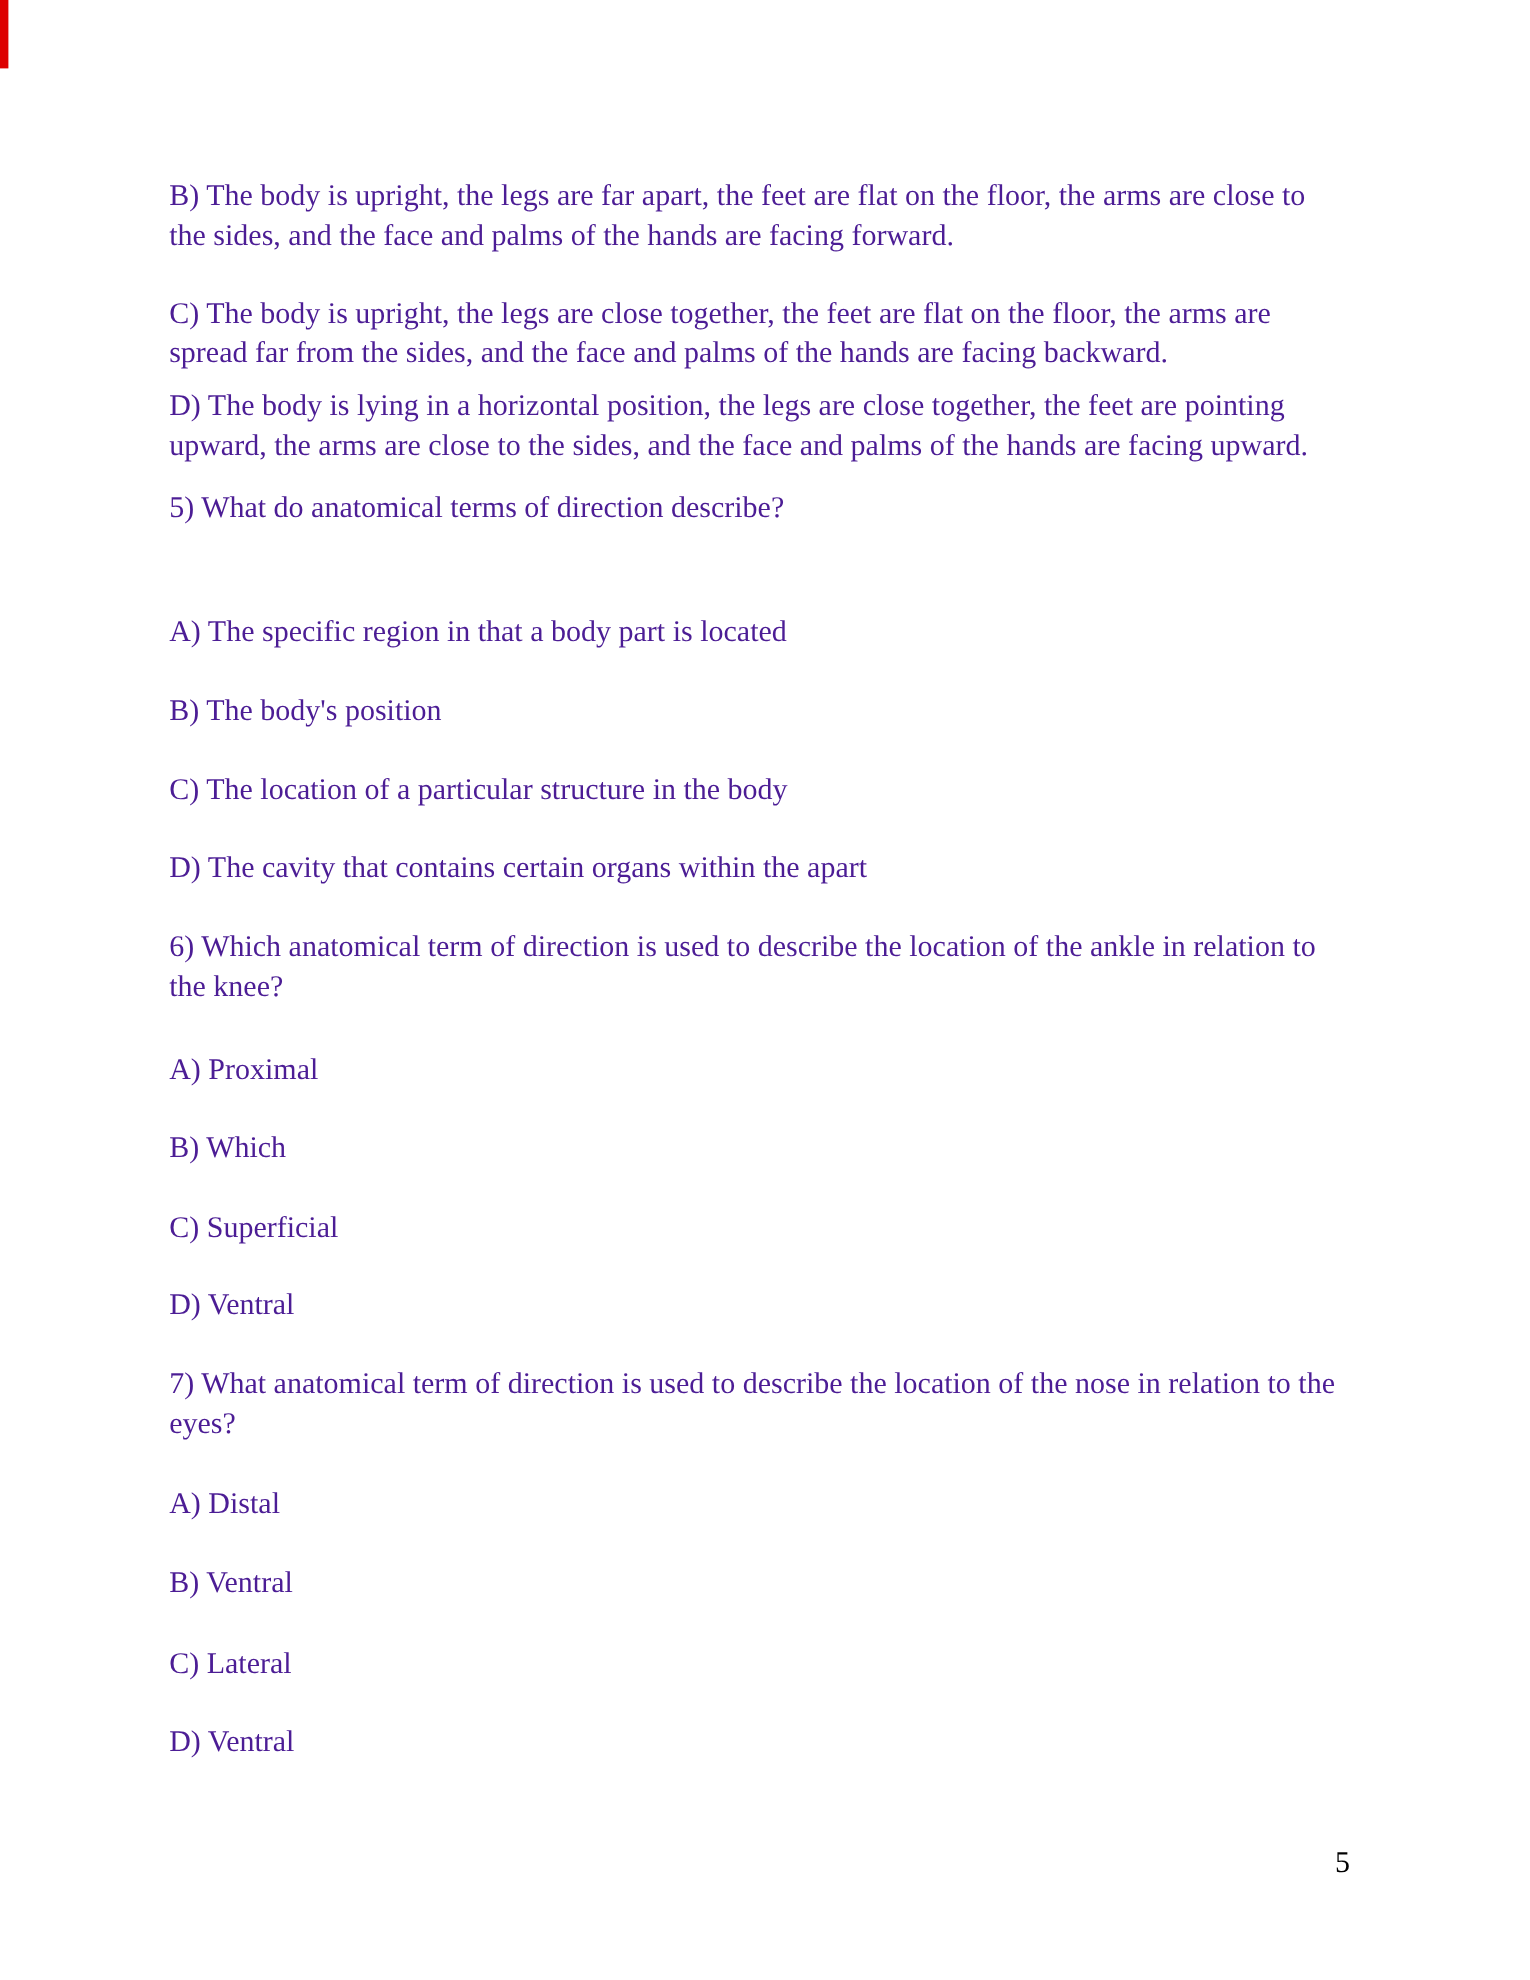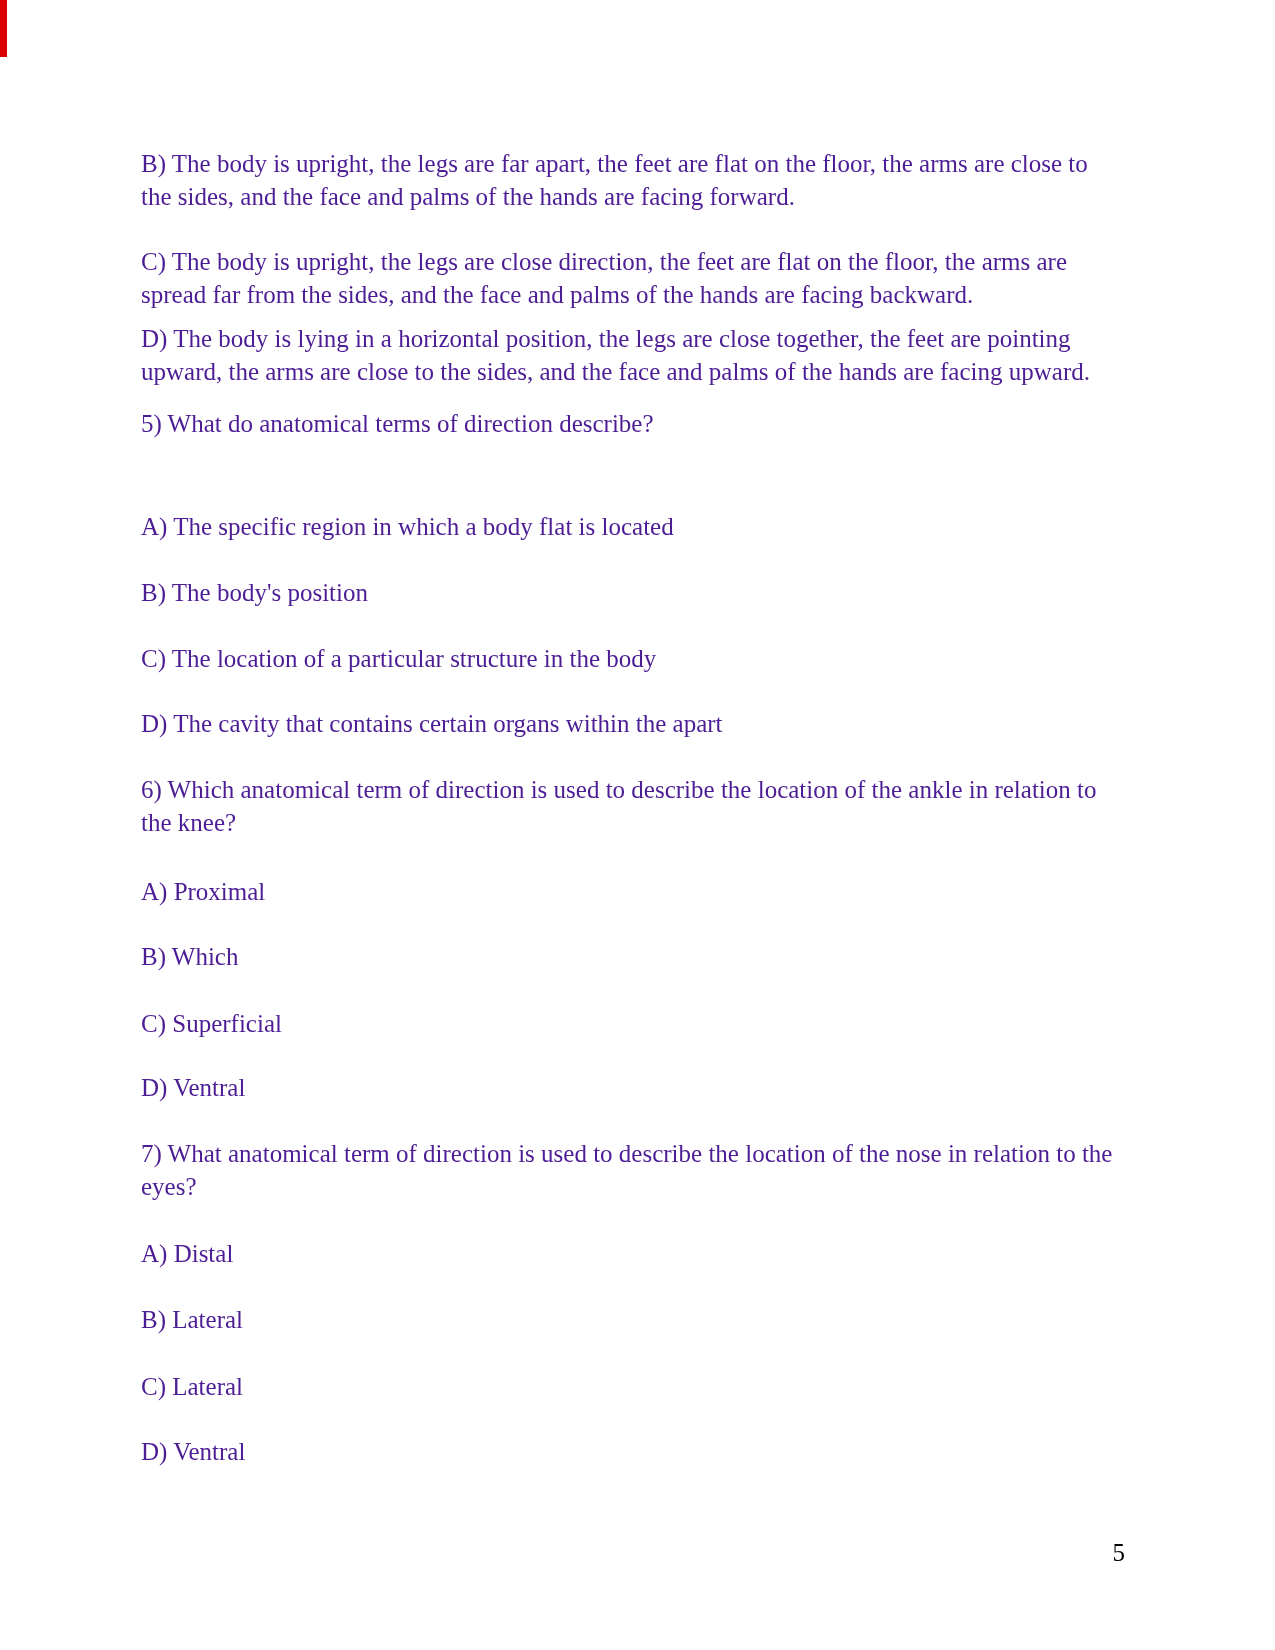--- a/index.html
+++ b/index.html
@@ -42,40 +42,40 @@
 </style>
 </head>
 <body>
 
 <div class="page">
 
   <div class="corner-mark" style="background: rgb(221, 0, 0);"></div>
 
   <div class="tb" style="top:147px">B) The body is upright, the legs are far apart, the feet are flat on the floor, the arms are close to
 the sides, and the face and palms of the hands are facing forward.</div>
-  <div class="tb" style="top:245px">C) The body is upright, the legs are close direction, the feet are flat on the floor, the arms are
+  <div class="tb" style="top:245px">C) The body is upright, the legs are close together, the feet are flat on the floor, the arms are
 spread far from the sides, and the face and palms of the hands are facing backward.</div>
   <div class="tb" style="top:322px">D) The body is lying in a horizontal position, the legs are close together, the feet are pointing
 upward, the arms are close to the sides, and the face and palms of the hands are facing upward.</div>
 
   <div class="tb" style="top:407px">5) What do anatomical terms of direction describe?</div>
-  <div class="tb" style="top:510px">A) The specific region in which a body flat is located</div>
+  <div class="tb" style="top:510px">A) The specific region in that a body part is located</div>
   <div class="tb" style="top:576px">B) The body's position</div>
   <div class="tb" style="top:642px">C) The location of a particular structure in the body</div>
   <div class="tb" style="top:707px">D) The cavity that contains certain organs within the apart</div>
 
   <div class="tb" style="top:773px">6) Which anatomical term of direction is used to describe the location of the ankle in relation to
 the knee?</div>
   <div class="tb" style="top:875px">A) Proximal</div>
   <div class="tb" style="top:940px">B) Which</div>
   <div class="tb" style="top:1007px">C) Superficial</div>
   <div class="tb" style="top:1071px">D) Ventral</div>
 
   <div class="tb" style="top:1137px">7) What anatomical term of direction is used to describe the location of the nose in relation to the
 eyes?</div>
   <div class="tb" style="top:1237px">A) Distal</div>
-  <div class="tb" style="top:1303px">B) Lateral</div>
+  <div class="tb" style="top:1303px">B) Ventral</div>
   <div class="tb" style="top:1370px">C) Lateral</div>
   <div class="tb" style="top:1435px">D) Ventral</div>
 
   <div class="page-num">5</div>
 
 </div>
 
 </body></html>

